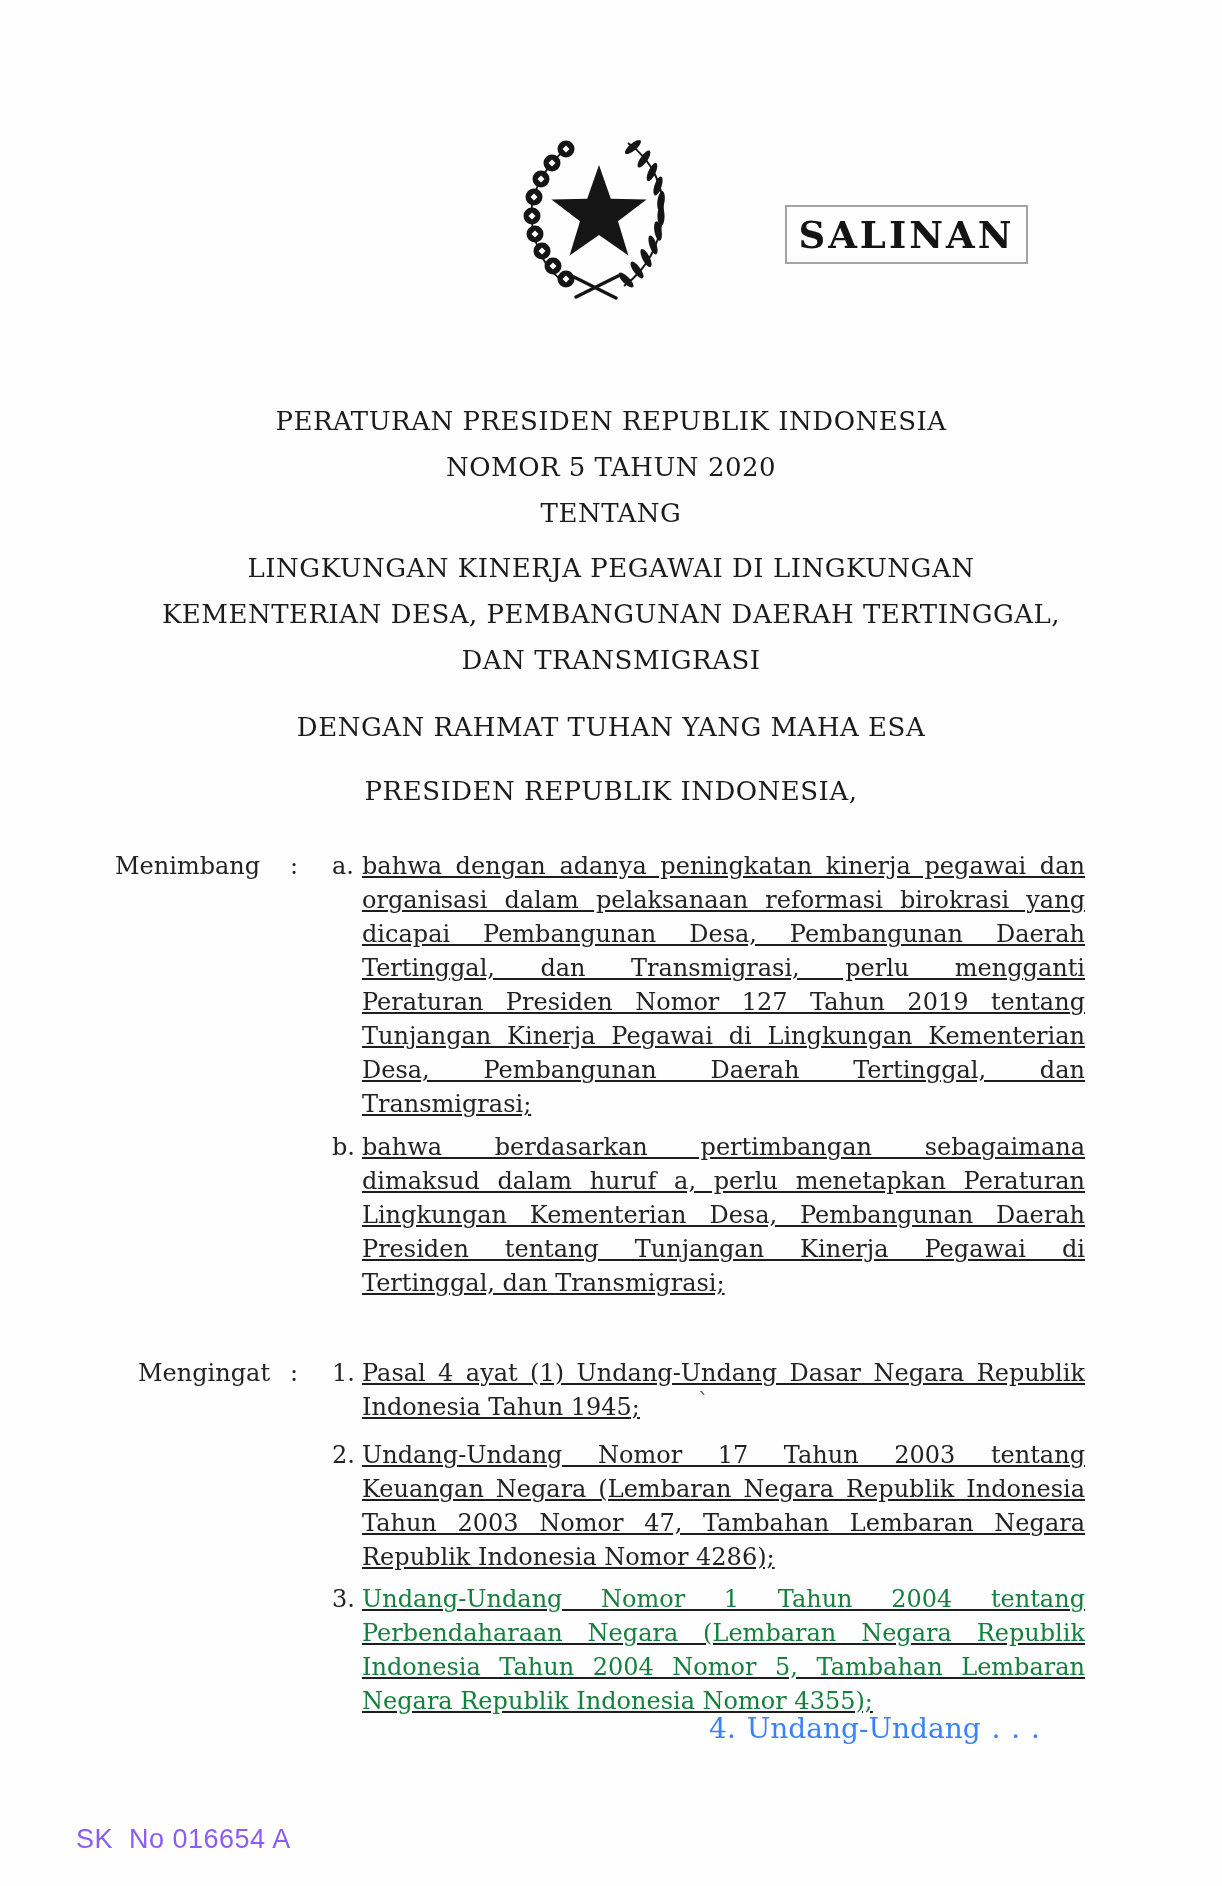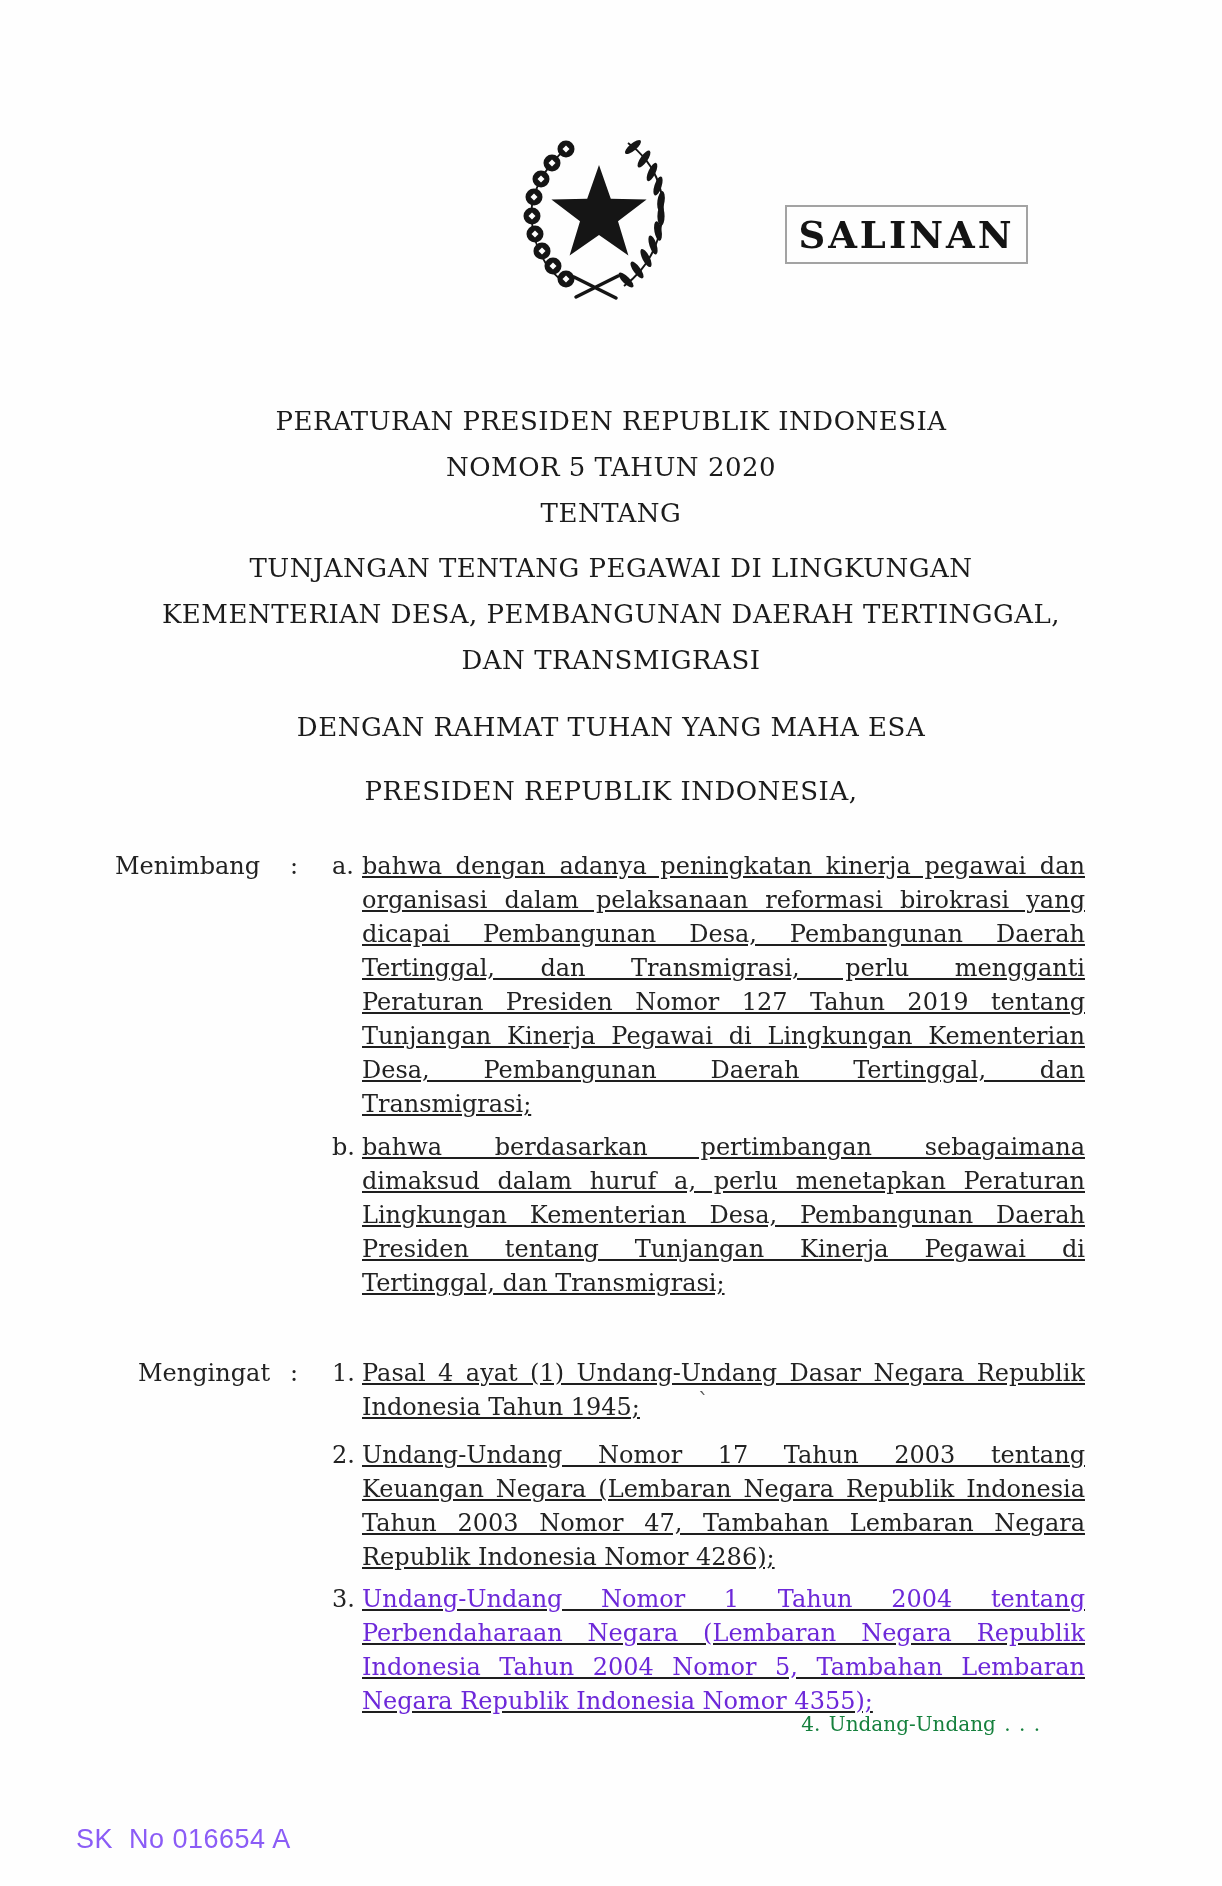--- a/index.html
+++ b/index.html
@@ -46,24 +46,24 @@
   .item .marker{flex:none;width:30px;font-size:24px;line-height:34px;color:#222;}
   .item .lines{flex:none;width:723px;text-decoration:underline;}
   .ln{
     height:34px;line-height:34px;font-size:24px;color:#222;
     text-align:justify;text-align-last:justify;overflow:hidden;
   }
   .ln.end{text-align-last:left;}
   .mt9{margin-top:9px;}
   .mt14{margin-top:14px;}
   .mt8{margin-top:8px;}
-  .lighter .ln{color:#6d28d9;}
+  .lighter .ln{color:#15803d;}
   .tick{display:inline-block;margin-left:58px;font-size:22px;color:#555;transform:translateY(-6px);}
   
-  .catchword{position:absolute;right:182px;top:1712px;font-size:20px;color:#15803d;word-spacing:2px;}
+  .catchword{position:absolute;right:182px;top:1712px;font-size:28px;color:#3b82f6;word-spacing:2px;}
   .footer{
     position:absolute;left:76px;top:1824px;
     font-family:"Liberation Sans", sans-serif;
     font-size:27px;color:#8b5cf6;white-space:pre;letter-spacing:0.5px;
   }
 </style>
 </head>
 <body>
 
 <div class="page">
@@ -121,21 +121,21 @@
     <span>SALINAN</span>
   </div>
 
 
   <div class="cblock t46" style="top:398px;">
     <div>PERATURAN PRESIDEN REPUBLIK INDONESIA</div>
     <div>NOMOR 5 TAHUN 2020</div>
     <div>TENTANG</div>
   </div>
   <div class="cblock t46" style="top:545px;">
-    <div>TUNJANGAN TENTANG PEGAWAI DI LINGKUNGAN</div>
+    <div>LINGKUNGAN KINERJA PEGAWAI DI LINGKUNGAN</div>
     <div>KEMENTERIAN DESA, PEMBANGUNAN DAERAH TERTINGGAL,</div>
     <div>DAN TRANSMIGRASI</div>
   </div>
 
   <div class="cblock hline" style="top:712px;">DENGAN RAHMAT TUHAN YANG MAHA ESA</div>
   <div class="cblock hline" style="top:776px;">PRESIDEN REPUBLIK INDONESIA,</div>
 
   <div class="seclabel" style="top:849px;">Menimbang</div>
   <div class="seccolon" style="top:849px;">:</div>
   <div class="items" style="top:849px;">

